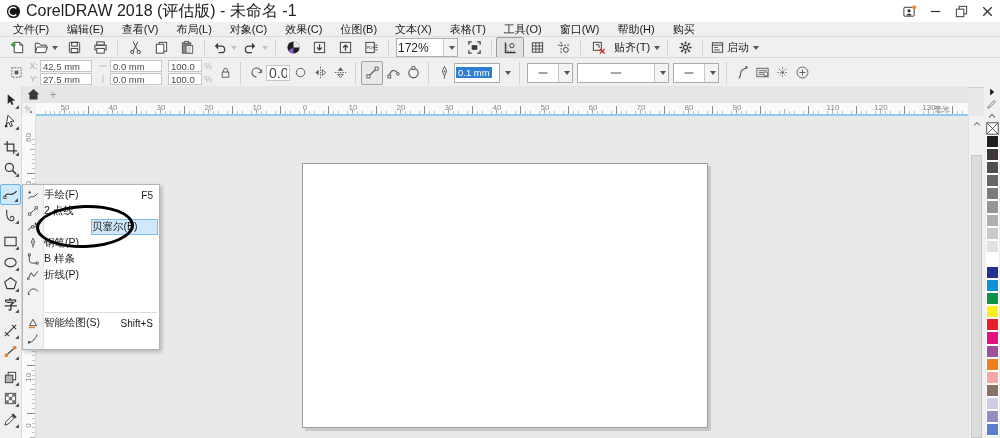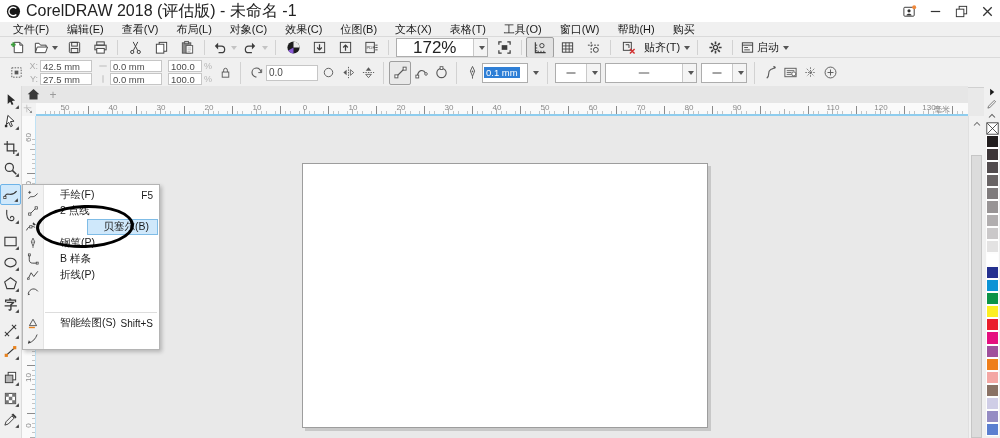--- a/index.html
+++ b/index.html
@@ -22,33 +22,33 @@
   .win-btn{width:26px;height:20px;display:flex;align-items:center;justify-content:center;color:#333;}
   
   #menubar{left:0;top:22px;width:1000px;height:14px;background:#f0f0f0;display:flex;align-items:center;padding-left:4px;}
   .menu-item{padding:0 9px;font-size:11px;color:#1a1a1a;line-height:14px;}
   
   #toolbar{left:0;top:36px;width:1000px;height:21px;background:#f0f0f0;display:flex;align-items:center;padding-left:4px;border-top:1px solid #dadada;}
   .tb-btn{height:19px;min-width:20px;display:flex;align-items:center;justify-content:center;gap:2px;padding:0 3px;color:#3d3d3d;}
   .tb-btn.pressed{border:1px solid #9f9f9f;background:#e2e2e2;border-radius:2px;}
   .tb-sep{width:1px;height:15px;background:#d2d2d2;margin:0 4px;}
   .tb-combo{height:17px;display:flex;align-items:center;border:1px solid #adadad;background:#fff;margin:0 3px;}
-  .tb-combo .val{width:44px;padding:0 16px;font-size:17px;color:#222;}
+  .tb-combo .val{width:44px;padding:0 1px;font-size:12px;color:#222;}
   .combo-btn{width:13px;height:100%;display:flex;align-items:center;justify-content:center;border-left:1px solid #c9c9c9;background:#f4f4f4;}
   .tb-lbl{font-size:11px;color:#1a1a1a;text-align:right;}
   
   #propbar{left:0;top:57px;width:1000px;height:29px;background:#f0f0f0;display:flex;align-items:center;padding-left:6px;border-top:1px solid #dadada;border-bottom:1px solid #d0d0d0;}
   .pb-icon{width:20px;height:22px;display:flex;align-items:center;justify-content:center;color:#5a5a5a;}
   .pb-icon.pressed{border:1px solid #9f9f9f;background:#e9e9e9;border-radius:2px;}
   .pb-sep{width:1px;height:22px;background:#d2d2d2;margin:0 5px;}
   .pb-stack{display:flex;flex-direction:column;gap:1px;margin:0 3px;}
   .pb-row{display:flex;align-items:center;gap:2px;height:12px;}
   .pb-lbl{font-size:9px;color:#ababab;width:9px;text-align:right;}
   .pb-input{width:52px;height:12px;border:1px solid #c6c6c6;background:#fff;font-size:9.5px;color:#4a4a4a;padding:0 2px;font-family:inherit;box-sizing:border-box;}
-  .pb-input.w34{width:34px;} .pb-input.w40{width:52px;height:16px;font-size:10px;}
+  .pb-input.w34{width:34px;} .pb-input.w40{width:24px;height:16px;font-size:14px;}
   .pb-pct{font-size:9px;color:#b5b5b5;}
   .pb-combo{height:18px;display:flex;align-items:center;border:1px solid #adadad;background:#fff;margin:0 2px;}
   .pb-combo .cline{display:flex;align-items:center;justify-content:center;color:#333;}
   .pb-combo.w46 .cline{width:30px;} .pb-combo.w92 .cline{width:76px;}
   .outline-box{height:18px;width:44px;border:1px solid #adadad;background:#fff;display:flex;align-items:center;}
   .outline-box .sel{background:#2f7fd6;color:#fff;font-size:9.5px;padding:0 2px;margin-left:1px;}
   
   #toolbox{left:0;top:86px;width:22px;height:352px;background:#f0f0f0;border-right:1px solid #dcdcdc;display:flex;flex-direction:column;align-items:center;padding-top:4px;box-sizing:border-box;}
   .tool{position:relative;width:21px;height:21px;display:flex;align-items:center;justify-content:center;color:#3a3a3a;}
   .tool.group-start{margin-top:5px;}
@@ -89,21 +89,21 @@
   .pal-btn{width:16px;height:12px;display:flex;align-items:center;justify-content:center;color:#5a5a5a;}
   .swatch{width:13px;height:13.1px;flex:0 0 13.1px;border:1px solid #fdfdfd;box-sizing:border-box;}
   #no-color-swatch{width:13px;height:13px;flex:0 0 13px;}
   
   #flyout{left:22px;top:184px;width:136px;background:#fff;border:1px solid #b4b4b4;box-shadow:2px 2px 4px rgba(0,0,0,.22);z-index:10;padding:2px 0;}
   #flyout-strip{position:absolute;left:0;top:0;bottom:0;width:20px;background:#f2f2f2;border-right:1px solid #e4e4e4;}
   .fly-row{position:relative;display:flex;align-items:center;height:16px;}
   .fly-row.sep-before{margin-top:16px;}
   .fly-row.sep-before::before{content:'';position:absolute;top:-3px;left:22px;right:2px;border-top:1px solid #ddd;}
   .fly-ic{width:20px;display:flex;align-items:center;justify-content:center;z-index:1;color:#3a3a3a;}
-  .fly-body{flex:1;display:flex;align-items:center;height:14px;margin-right:1px;padding:0 4px 0 16px;border:1px solid transparent;z-index:1;}
+  .fly-body{flex:1;display:flex;align-items:center;height:14px;margin-right:1px;padding:0 4px 0 0;border:1px solid transparent;z-index:1;}
   .fly-row.selected .fly-body{background:#cfe8fb;border-color:#7fbce6;margin-left:48px;}
   .fly-label{flex:1;font-size:10.5px;color:#1c1c1c;white-space:nowrap;}
   .fly-short{font-size:10px;color:#1c1c1c;margin-left:4px;}
   
   #annotation-ellipse{left:36px;top:205px;width:92px;height:37px;border:3px solid #000;border-radius:50%;transform:rotate(-2deg);z-index:20;}
 </style>
 </head>
 <body>
 
 <div id="app">

